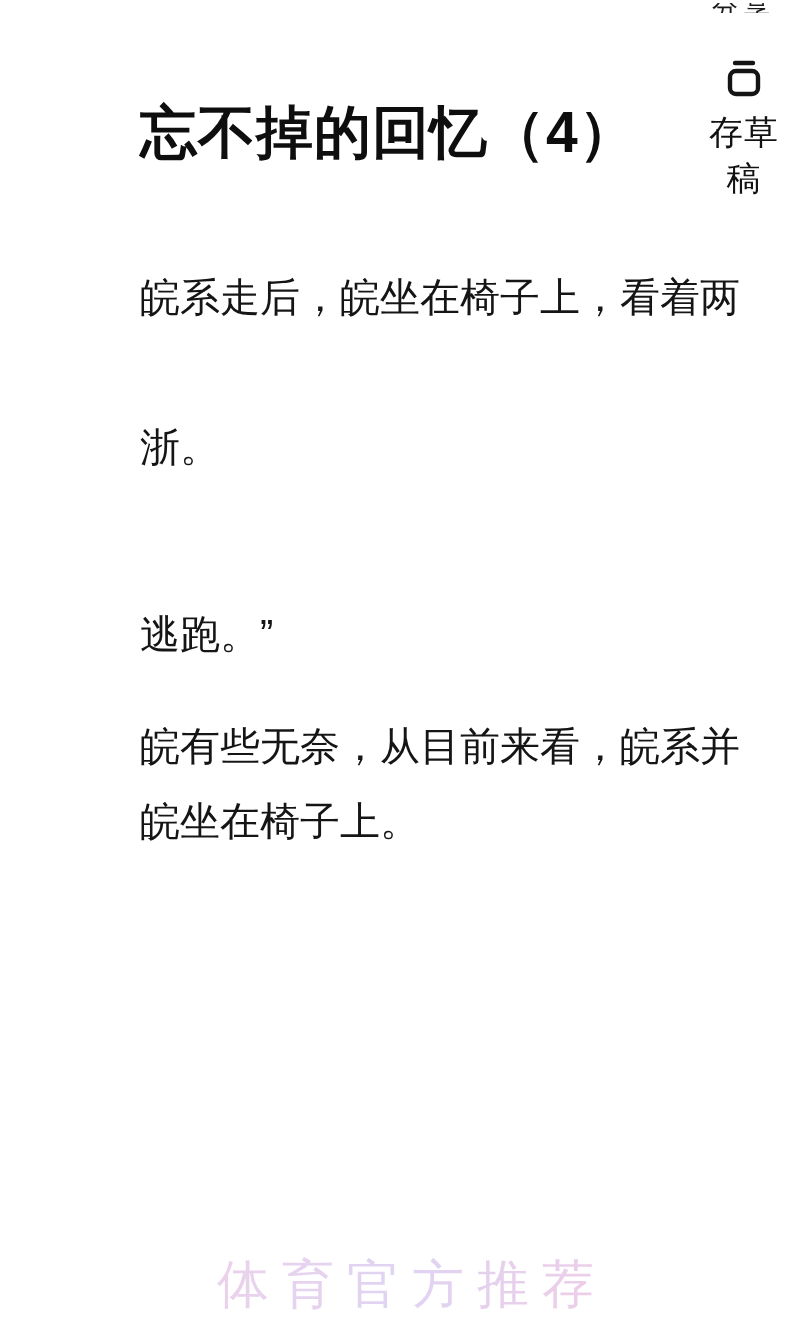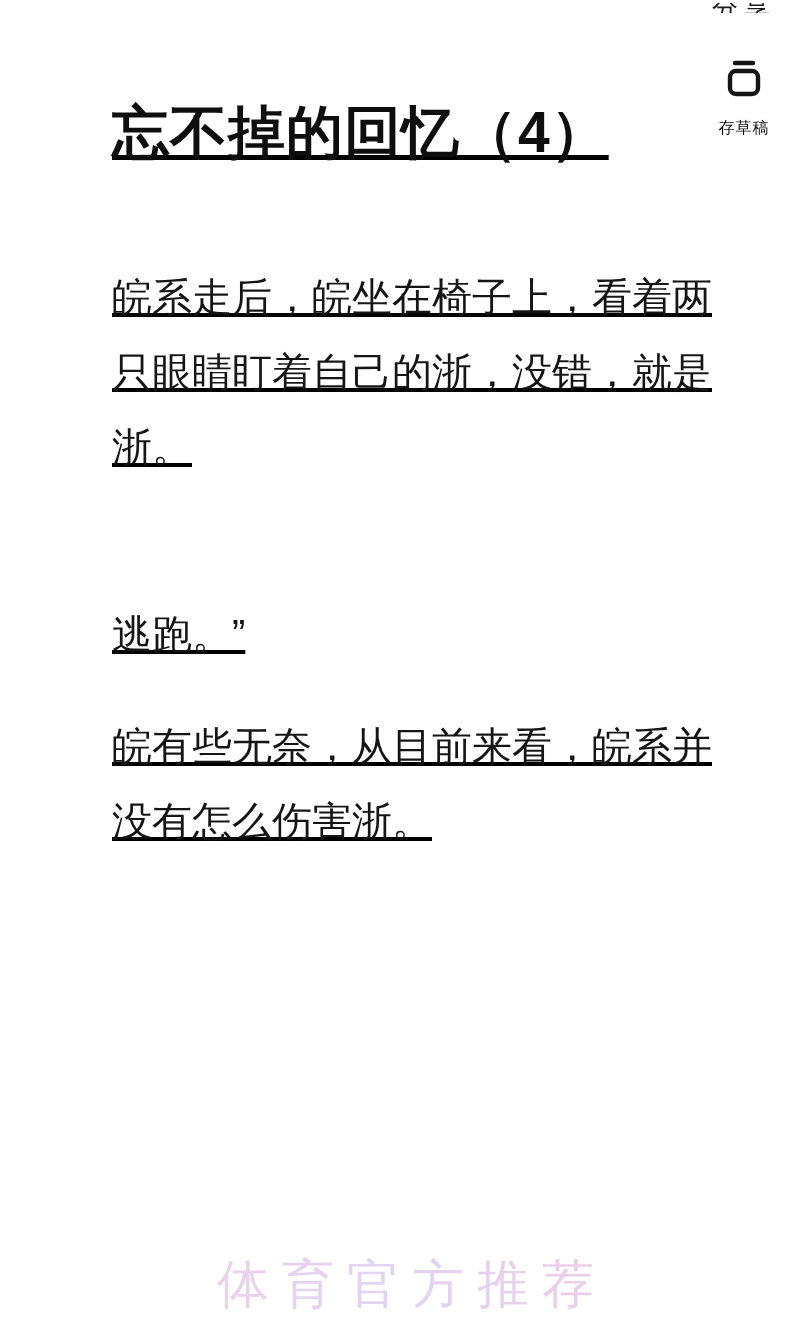--- a/index.html
+++ b/index.html
@@ -37,35 +37,34 @@
     margin-top: 42px;
     background: none;
     border: none;
     padding: 0;
     cursor: pointer;
     width: 100%;
   }
   .draft-icon-svg { display: block; margin: 0 auto; }
   .draft-label {
     display: block;
-    margin-top: 19px;
-    font-size: 16px;
+    margin-top: 11px;
+    font-size: 34px;
     color: #121212;
     font-weight: 500;
     letter-spacing: 1px;
     font-family: Liberation Serif, serif;
   }
 
   
   .content {
     position: absolute;
-    left: 112px;
+    left: 140px;
     top: 0;
     width: 620px;
-    text-decoration: underline;
   }
   .title {
     margin: 96px 0 0 0;
     font-size: 57px;
     line-height: 72px;
     font-weight: 900;
     letter-spacing: 1px;
     color: #0e0e0e;
     white-space: nowrap;
   }
@@ -118,27 +117,27 @@
     <span class="draft-label">存草稿</span>
   </button>
 </div>
 
 <div class="content">
   <h1 class="title">忘不掉的回忆（4）</h1>
 
   <div class="body-text">
     <p class="para">
       <span class="line">皖系走后，皖坐在椅子上，看着两</span><br>
-      <span class="line">只眼睛盯着自己的浙，没错，就是</span><br>
+      <br>
       <span class="line">浙。</span>
     </p>
     <p class="para">
       <br>
       <span class="line">逃跑。”</span>
     </p>
     <p class="para">
       <span class="line">皖有些无奈，从目前来看，皖系并</span><br>
-      <span class="line">没有怎么伤害浙。</span>
+      <span class="line">皖坐在椅子上。</span>
     </p>
   </div>
 </div>
 
 <div class="watermark">体育官方推荐</div>
 
 </body></html>

